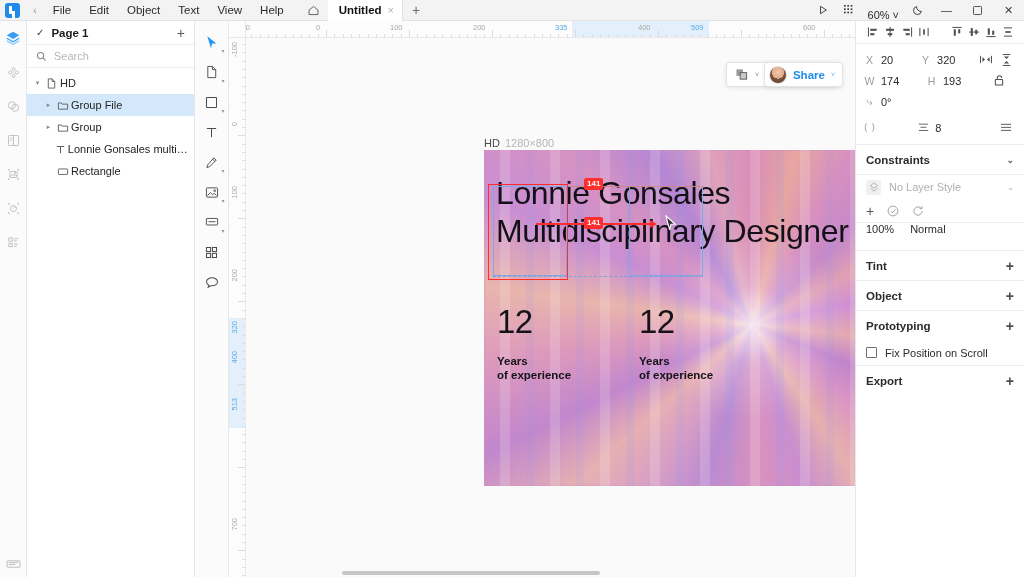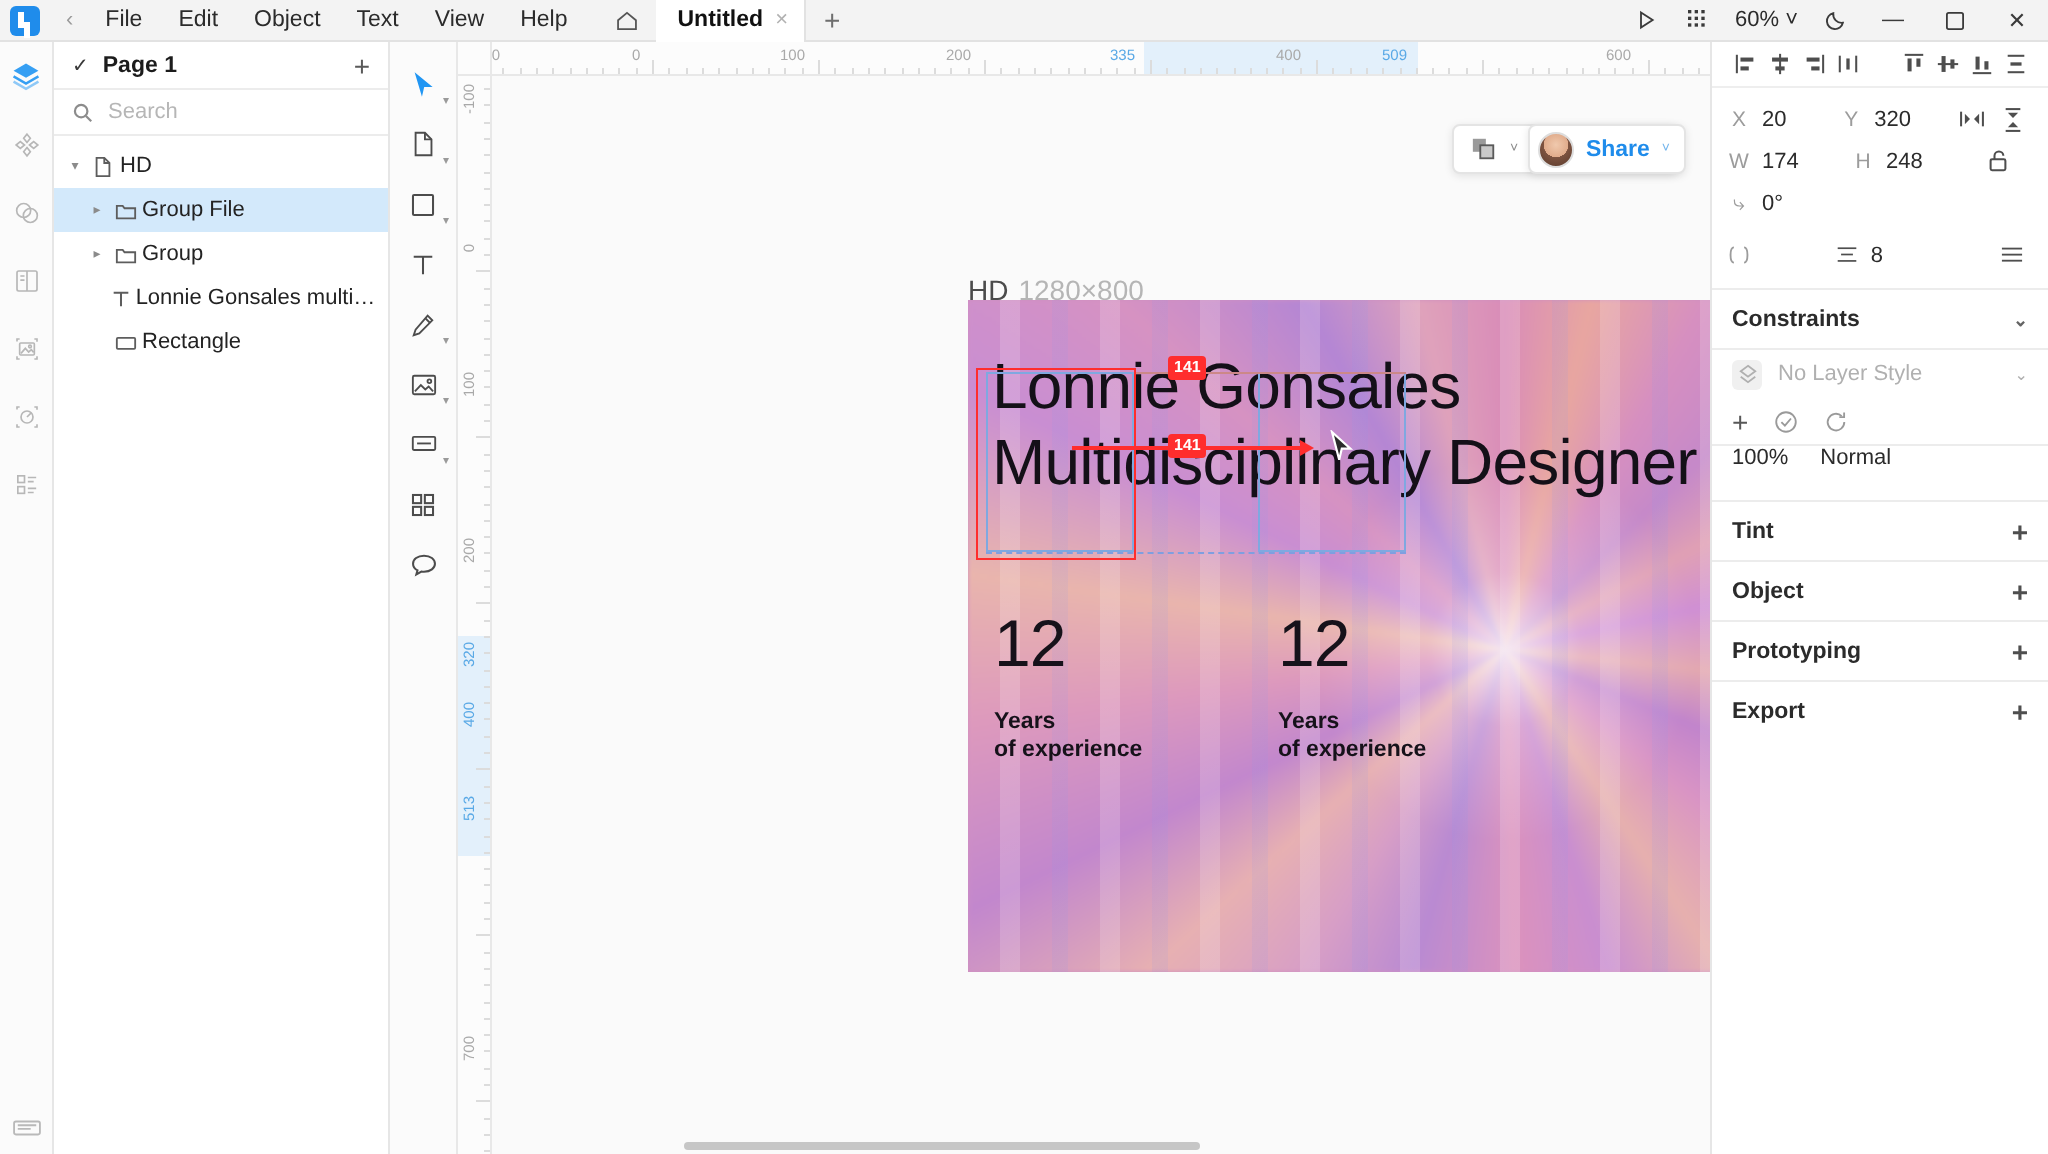--- a/index.html
+++ b/index.html
@@ -32,21 +32,21 @@
   .menu-item { padding: 2px 9px; font-size: 11.5px; color: #2b2b2b; cursor: default; border-radius: 3px; }
   .home-ic { margin-left: 14px; margin-right: 8px; color: #555; display:flex; align-items:center; }
   .tabs { display: flex; align-items: center; height: 21px; }
   .tab {
     display: flex; align-items: center; gap: 6px; background: #ffffff;
     height: 21px; padding: 0 8px 0 11px; font-size: 11.5px; color: #111;
     font-weight: 600; border-right: 1px solid #e2e2e2;
   }
   .tab .x { color: #b2b2b2; font-size: 11px; font-weight: 400; }
   .tab-plus { color: #6e6e6e; font-size: 14px; padding: 0 9px; }
-  .top-right { margin-left: auto; display: flex; align-items: center; height: 21px; }
+  .top-right { margin-left: auto; display: flex; align-items: flex-end; height: 21px; }
   .tr-ic { width: 26px; height: 21px; display: flex; align-items: center; justify-content: center; color: #4a4a4a; }
   .zoom-val { display: flex; align-items: center; gap: 3px; font-size: 11px; color: #2b2b2b; padding: 0 6px; }
   .win-btn { width: 31px; height: 21px; display: flex; align-items: center; justify-content: center; color: #3a3a3a; }
 
   
   .body { flex: 1; display: flex; position: relative; min-height: 0; }
 
   
   .rail {
     width: 27px; background: #fbfbfb; border-right: 1px solid #e6e6e6;
@@ -118,21 +118,21 @@
             writing-mode: vertical-rl; transform: rotate(180deg); }
   .rtickv.hl { color: #5aa9e6; }
   .rmark { position: absolute; bottom: 0; width: 1px; background: #dcdcdc; }
   .rmarkv { position: absolute; right: 0; height: 1px; background: #dcdcdc; }
   .rhl-h { position: absolute; top: 0; height: 16px; background: #e3f0fb; }
   .rhl-v { position: absolute; left: 0; width: 16px; background: #e3f0fb; }
 
   .canvas { position: absolute; top: 17px; left: 17px; right: 0; bottom: 0; overflow: hidden; background: #fafafa; }
 
   
-  .ab-label { position: absolute; left: 238px; top: 99px; font-size: 14px; color: #4b4b4b; white-space: nowrap; }
+  .ab-label { position: absolute; left: 238px; top: 99px; font-size: 11px; color: #4b4b4b; white-space: nowrap; }
   .ab-label .dim { color: #b5b5b5; margin-left: 5px; }
   .artboard {
     position: absolute; left: 238px; top: 112px; width: 537px; height: 336px;
     overflow: hidden; background: #cf8fbf;
   }
   .grad-base {
     position: absolute; inset: 0;
     background:
       radial-gradient(circle at 50% 52%, rgba(255,255,255,0.75) 0%, rgba(255,240,250,0.25) 12%, rgba(255,255,255,0) 30%),
       conic-gradient(from 0deg at 50% 52%,
@@ -840,21 +840,21 @@
               </svg>
           </div>
         </div>
         <div class="prow">
           <div class="pcell">
             <span class="plabel">W</span>
             <span class="pval">174</span>
           </div>
           <div class="pcell">
             <span class="plabel">H</span>
-            <span class="pval">248</span>
+            <span class="pval">193</span>
           </div>
           <div class="pic">
             <svg width="12" height="13" viewBox="0 0 13 14" fill="none" stroke="#4e4e4e" stroke-width="1.1">
               <rect x="2.5" y="6" width="8" height="6" rx="0.8"></rect>
                 <path d="M4.6 6V4.2a2.4 2.4 0 0 1 4.8 0"></path>
             </svg>
           </div>
         </div>
         <div class="prow">
           <div class="pcell">
@@ -940,20 +940,24 @@
       <div class="sect">
         <span>Object</span>
         <span class="plus">+</span>
       </div>
 
       <div class="sep"></div>
       <div class="sect">
         <span>Prototyping</span>
         <span class="plus">+</span>
       </div>
+      <div class="check-row">
+        <span class="cbox"></span>
+        <span>Fix Position on Scroll</span>
+      </div>
 
       <div class="sep"></div>
       <div class="sect">
         <span>Export</span>
         <span class="plus">+</span>
       </div>
 
     </div>
   </div>
 </div>

